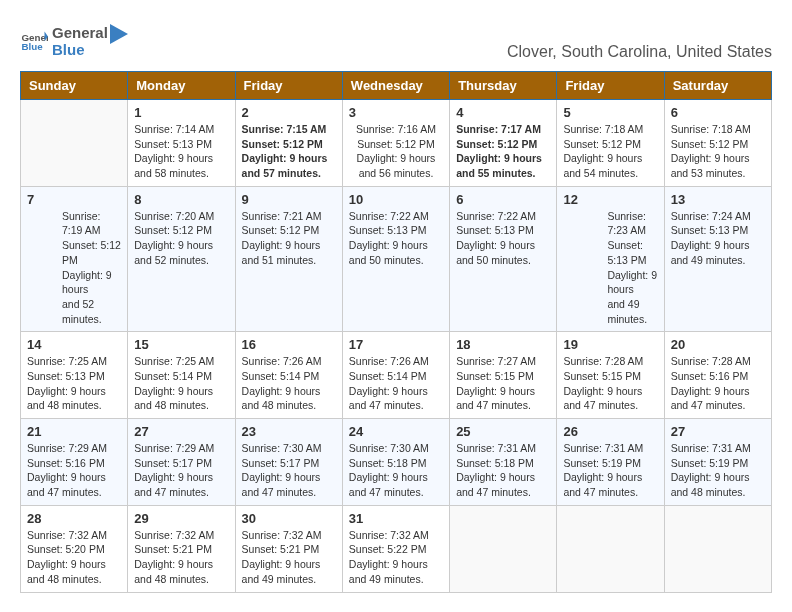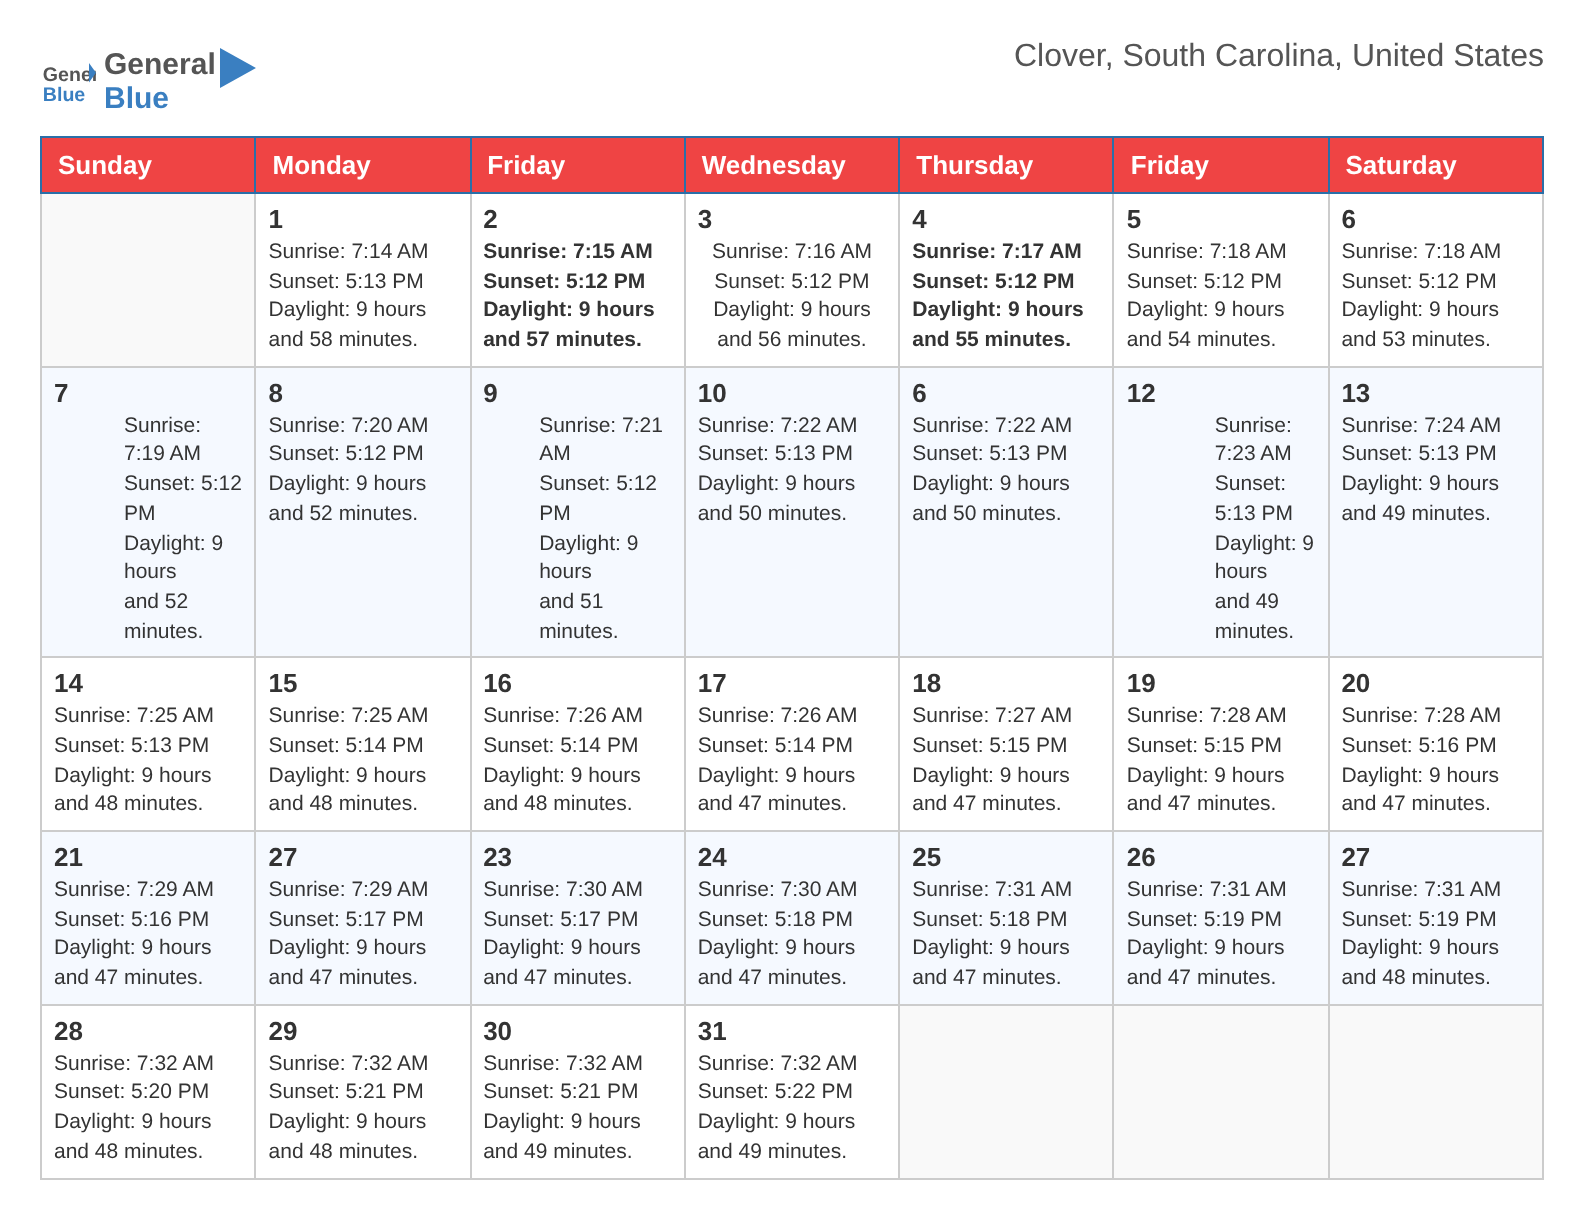--- a/index.html
+++ b/index.html
@@ -30,28 +30,29 @@
       text-align: right;
     }
     .month-title {
       font-size: 36px;
       font-weight: bold;
       color: #333;
     }
     .location-title {
       font-size: 16px;
       color: #555;
+      margin-top: 23px;
     }
     table {
       width: 100%;
       border-collapse: collapse;
       border: 1px solid #ccc;
     }
     thead tr th {
-      background-color: #ef4444;
+      background-color: #a16207;
       color: #fff;
       font-size: 13px;
       padding: 6px 8px;
       text-align: left;
       border: 1px solid #2a6fa8;
     }
     tbody tr td {
       border: 1px solid #ccc;
       vertical-align: top;
       padding: 5px 6px;
@@ -171,21 +172,21 @@
         </td>
         <td>
           <span class="day-number">8</span>
           <div class="day-info" style="white-space: pre-line;">Sunrise: 7:20 AM
 Sunset: 5:12 PM
 Daylight: 9 hours
 and 52 minutes.</div>
         </td>
         <td>
           <span class="day-number">9</span>
-          <div class="day-info" style="white-space: pre-line; margin-left: 28px;">Sunrise: 7:21 AM
+          <div class="day-info" style="white-space: pre-line;">Sunrise: 7:21 AM
 Sunset: 5:12 PM
 Daylight: 9 hours
 and 51 minutes.</div>
         </td>
         <td>
           <span class="day-number">10</span>
           <div class="day-info" style="white-space: pre-line;">Sunrise: 7:22 AM
 Sunset: 5:13 PM
 Daylight: 9 hours
 and 50 minutes.</div>

